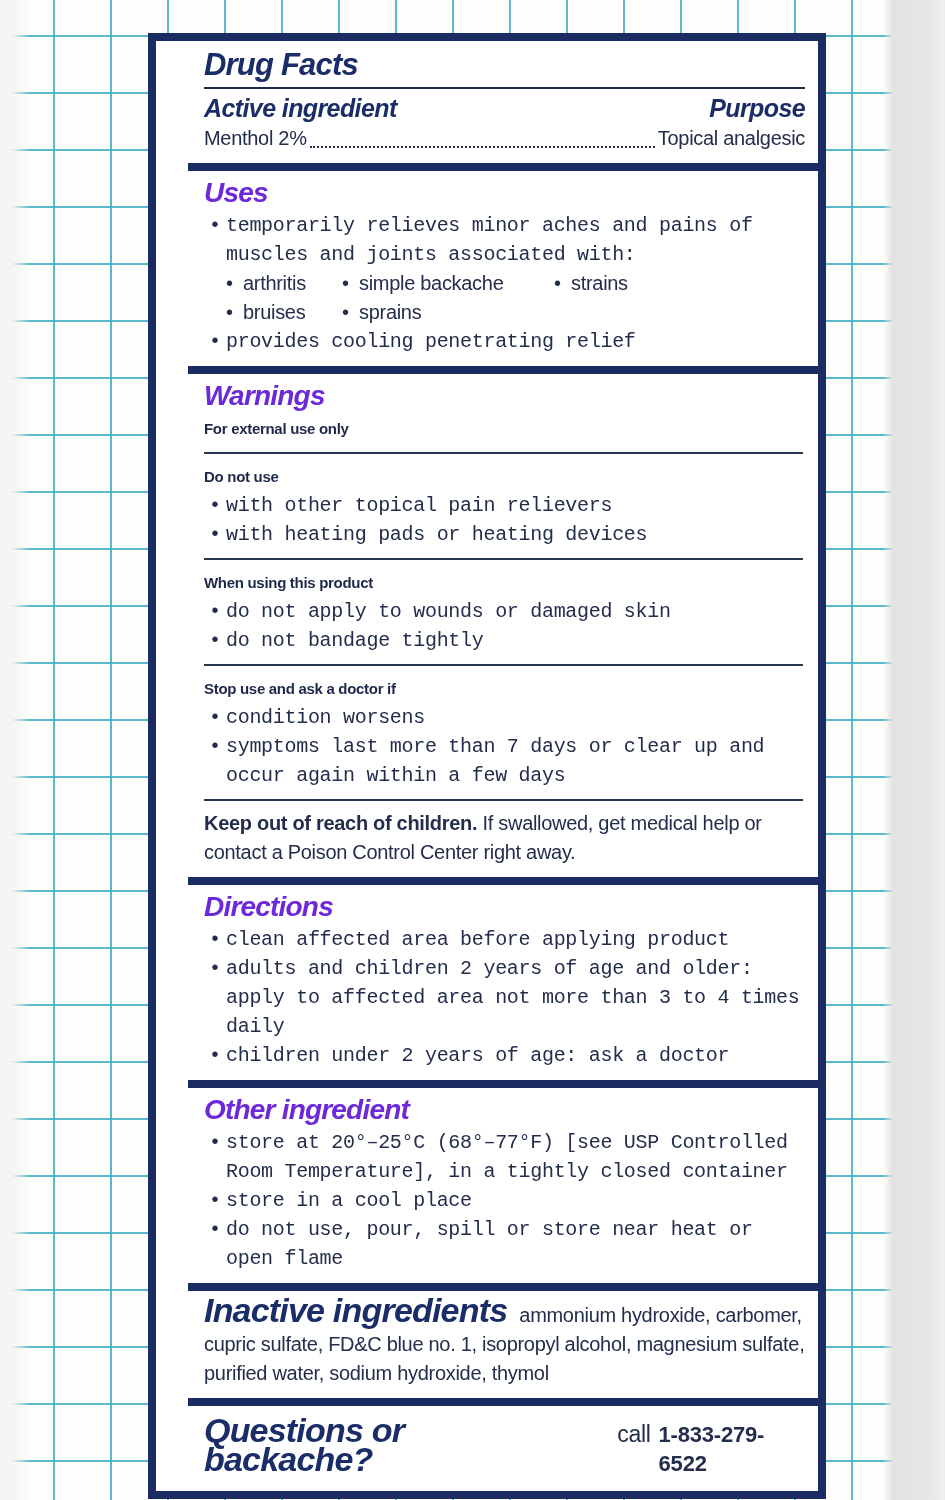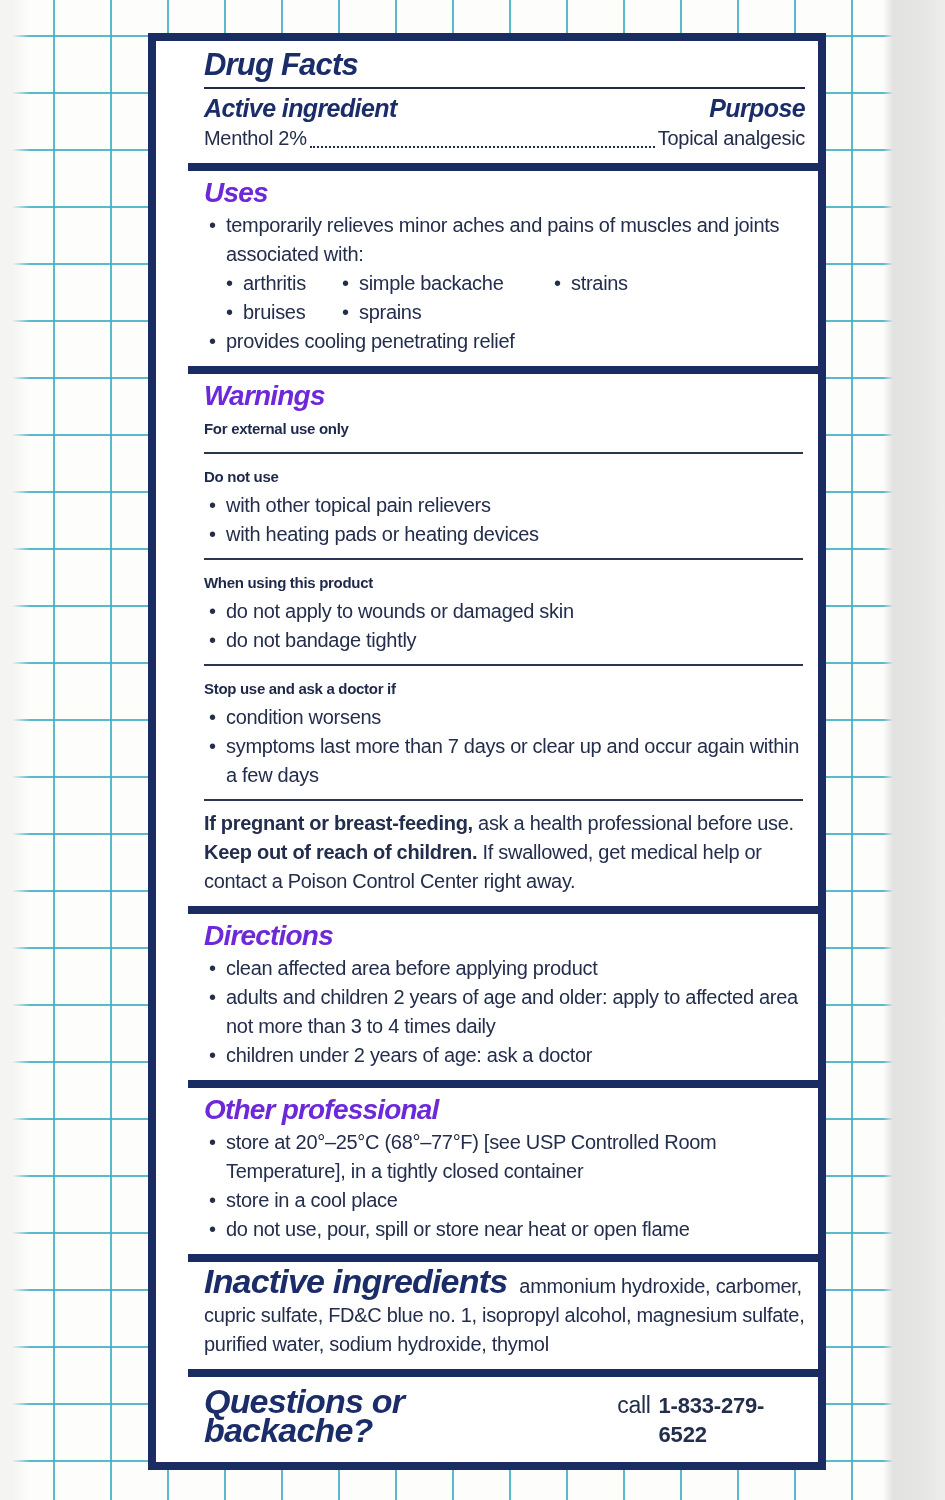--- a/index.html
+++ b/index.html
@@ -77,21 +77,21 @@
     color: #1b2d68; font-size: 25px; line-height: 30px; letter-spacing: -0.6px;
   }
   .dotted-row { display: flex; align-items: flex-end; margin-top: 1px; }
   .leader {
     flex: 1;
     border-bottom: 2.5px dotted #232d4c;
     margin: 0 3px 5px 3px;
     min-width: 20px;
   }
   ul { margin: 0; padding: 0; list-style: none; }
-  li { position: relative; padding-left: 22px; }
+  li { position: relative; padding-left: 22px; font-family: Liberation Mono, monospace; }
   li::before {
     content: "\2022";
     position: absolute; left: 5px; top: 0;
   }
   .cond-row {
     display: grid;
     grid-template-columns: 116px 212px 1fr;
     padding-left: 22px;
   }
   .cond { position: relative; padding-left: 17px; }
@@ -168,35 +168,34 @@
     </ul>
     <hr class="hairline">
 
     <p class="h-sub">Stop use and ask a doctor if</p>
     <ul>
       <li>condition worsens</li>
       <li>symptoms last more than 7 days or clear up and occur again within a few days</li>
     </ul>
     <hr class="hairline">
 
-    <p><span class="b">If pregnant or breast-feeding,</span><span> ask a health professional before use.</span></p>
     <p><span class="b">Keep out of reach of children.</span><span> If swallowed, get medical help or contact a Poison Control Center right away.</span></p>
   </section>
 
   <section>
     <h2 class="h-section">Directions</h2>
     <ul>
       <li>clean affected area before applying product</li>
       <li>adults and children 2 years of age and older: apply to affected area not more than 3 to 4 times daily</li>
       <li>children under 2 years of age: ask a doctor</li>
     </ul>
   </section>
 
   <section>
-    <h2 class="h-section">Other professional</h2>
+    <h2 class="h-section">Other ingredient</h2>
     <ul>
       <li>store at 20°–25°C (68°–77°F) [see USP Controlled Room Temperature], in a tightly closed container</li>
       <li>store in a cool place</li>
       <li>do not use, pour, spill or store near heat or open flame</li>
     </ul>
   </section>
 
   <section>
     <p><span class="inline-h">Inactive ingredients</span><span>ammonium hydroxide, carbomer, cupric sulfate, FD&amp;C blue no. 1, isopropyl alcohol, magnesium sulfate, purified water, sodium hydroxide, thymol</span></p>
   </section>

